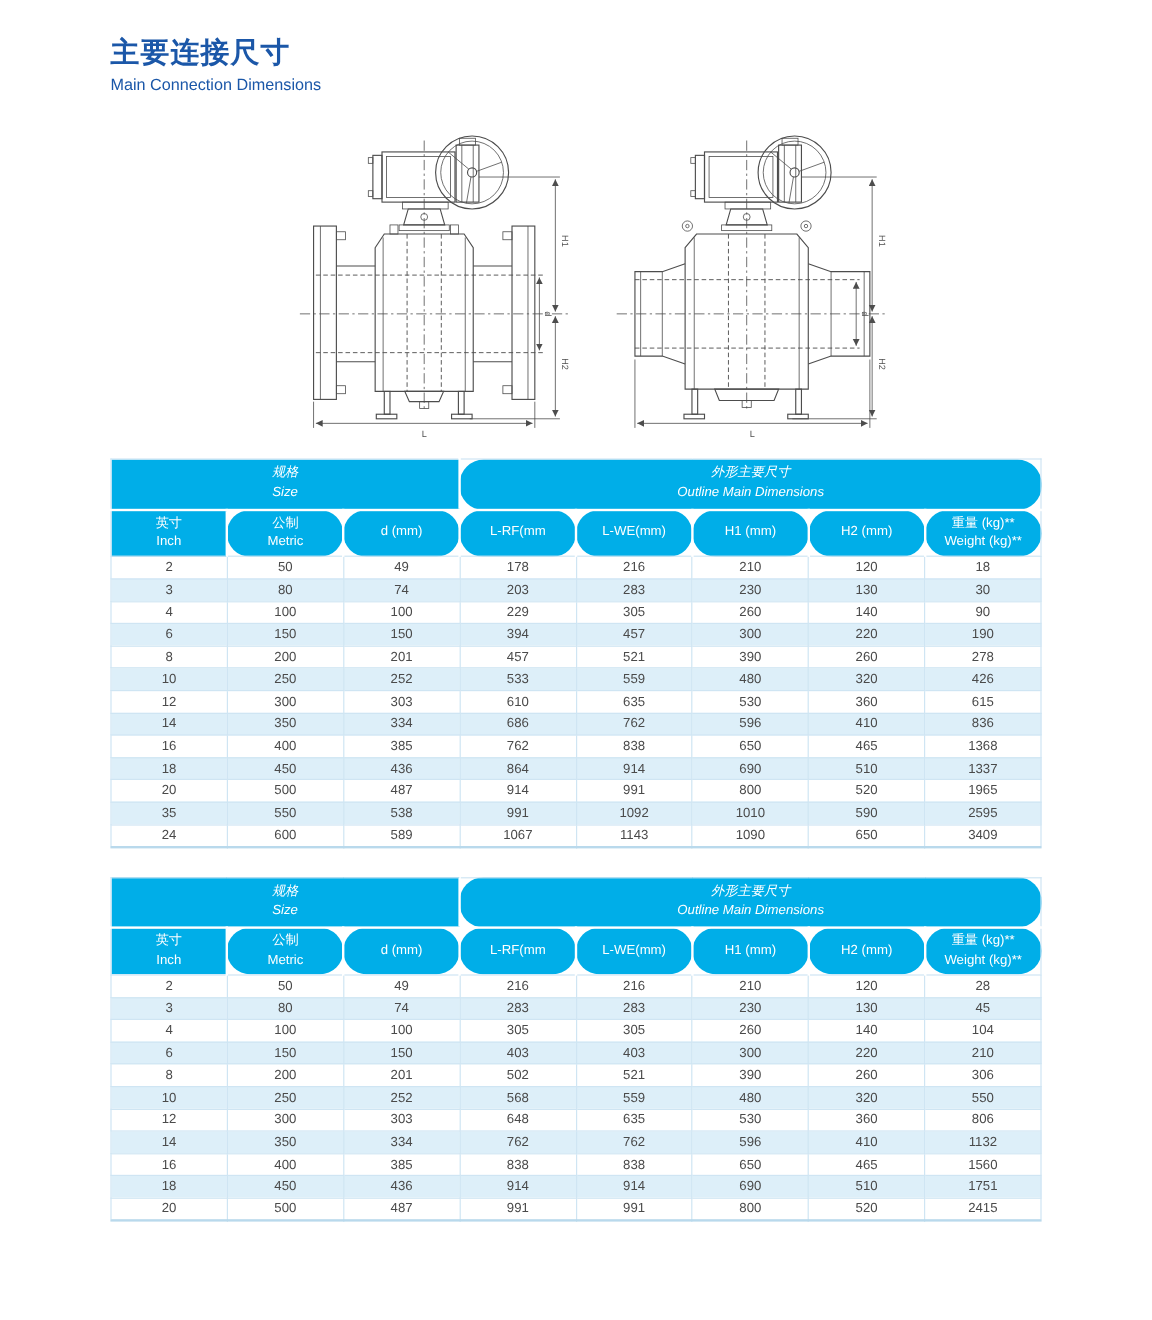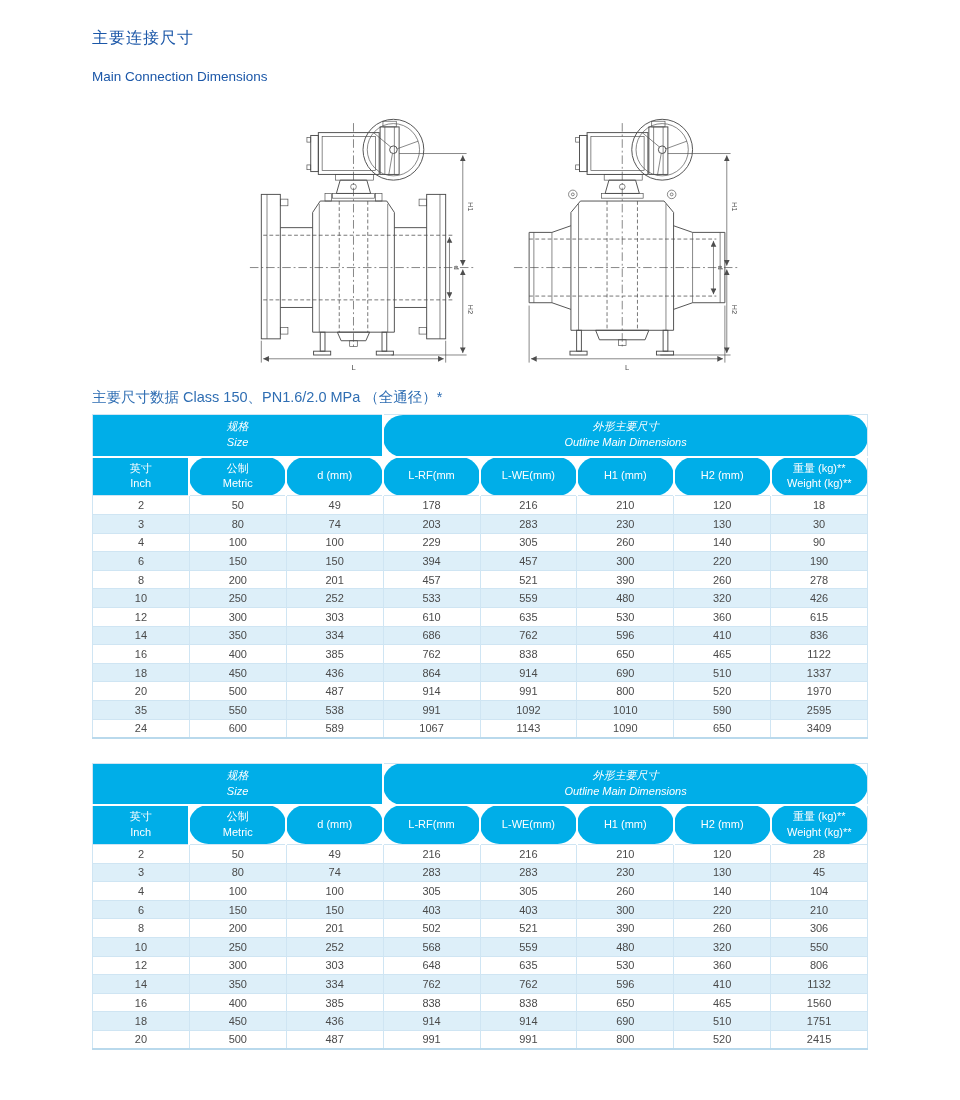--- a/index.html
+++ b/index.html
@@ -7,21 +7,21 @@
     --heading-blue:#2f6eb3;
     --header-cyan:#00aee8;
     --row-alt:#ddeff9;
     --cell-border:#cfe5f3;
     --text-gray:#4a4a4a;
   }
   *{box-sizing:border-box;}
   html,body{margin:0;padding:0;background:#fff;}
   body{width:960px;font-family:"Liberation Sans","DejaVu Sans",sans-serif;}
   .page{width:960px;padding:28px 0 24px 92px;background:#fff;}
-  h1{font-size:16px;font-weight:normal;color:var(--title-blue);margin:0 0 20px 0;letter-spacing:1px;}
+  h1{font-size:24px;font-weight:bold;color:var(--title-blue);margin:0 0 3px 0;letter-spacing:1px;}
   .subtitle{font-size:13.5px;color:var(--title-blue);margin:0 0 22px 0;}
   .drawings{display:flex;gap:26px;margin:8px 0 14px 152px;}
   .drawings svg{display:block;}
   .ln{fill:none;stroke:#4d4d4d;stroke-width:1;stroke-linejoin:miter;stroke-linecap:butt;}
   .thin{stroke-width:.7;}
   .dash{fill:none;stroke:#4d4d4d;stroke-width:.8;stroke-dasharray:4 2.5;}
   .cl{fill:none;stroke:#4d4d4d;stroke-width:.7;stroke-dasharray:9 3 2 3;}
   .dim{fill:none;stroke:#4d4d4d;stroke-width:.7;}
   svg text{font-family:"Liberation Sans","DejaVu Sans",sans-serif;font-size:8px;fill:#4d4d4d;}
   .sec-h-zh{font-size:14.5px;color:var(--heading-blue);margin:0 0 7px 0;}
@@ -204,21 +204,20 @@
         <line class="dim" x1="24" y1="266" x2="226" y2="266" marker-start="url(#aB)" marker-end="url(#aB)"></line>
         <text transform="rotate(90 236 106)" x="236" y="106" text-anchor="middle">H1</text>
         <text transform="rotate(90 236 214)" x="236" y="214" text-anchor="middle">H2</text>
         <text transform="rotate(90 221 170)" x="221" y="170" text-anchor="middle">d</text>
         <text x="125" y="278" text-anchor="middle">L</text>
       </g>
     </svg>
   </div>
 
   <section>
-    <div class="sec-h-zh">主要尺寸数据 Class 150、PN1.6/2.0 MPa （全通径）*</div>
     <table>
       <thead>
         <tr class="grp">
           <th colspan="3">
             <div>规格</div>
             <div>Size</div>
           </th>
           <th colspan="5">
             <div>外形主要尺寸</div>
             <div>Outline Main Dimensions</div>
@@ -336,41 +335,41 @@
             <td>836</td>
           </tr>
           <tr>
             <td>16</td>
             <td>400</td>
             <td>385</td>
             <td>762</td>
             <td>838</td>
             <td>650</td>
             <td>465</td>
-            <td>1122</td>
+            <td>1368</td>
           </tr>
           <tr class="alt">
             <td>18</td>
             <td>450</td>
             <td>436</td>
             <td>864</td>
             <td>914</td>
             <td>690</td>
             <td>510</td>
             <td>1337</td>
           </tr>
           <tr>
             <td>20</td>
             <td>500</td>
             <td>487</td>
             <td>914</td>
             <td>991</td>
             <td>800</td>
             <td>520</td>
-            <td>1970</td>
+            <td>1965</td>
           </tr>
           <tr class="alt">
             <td>35</td>
             <td>550</td>
             <td>538</td>
             <td>991</td>
             <td>1092</td>
             <td>1010</td>
             <td>590</td>
             <td>2595</td>

